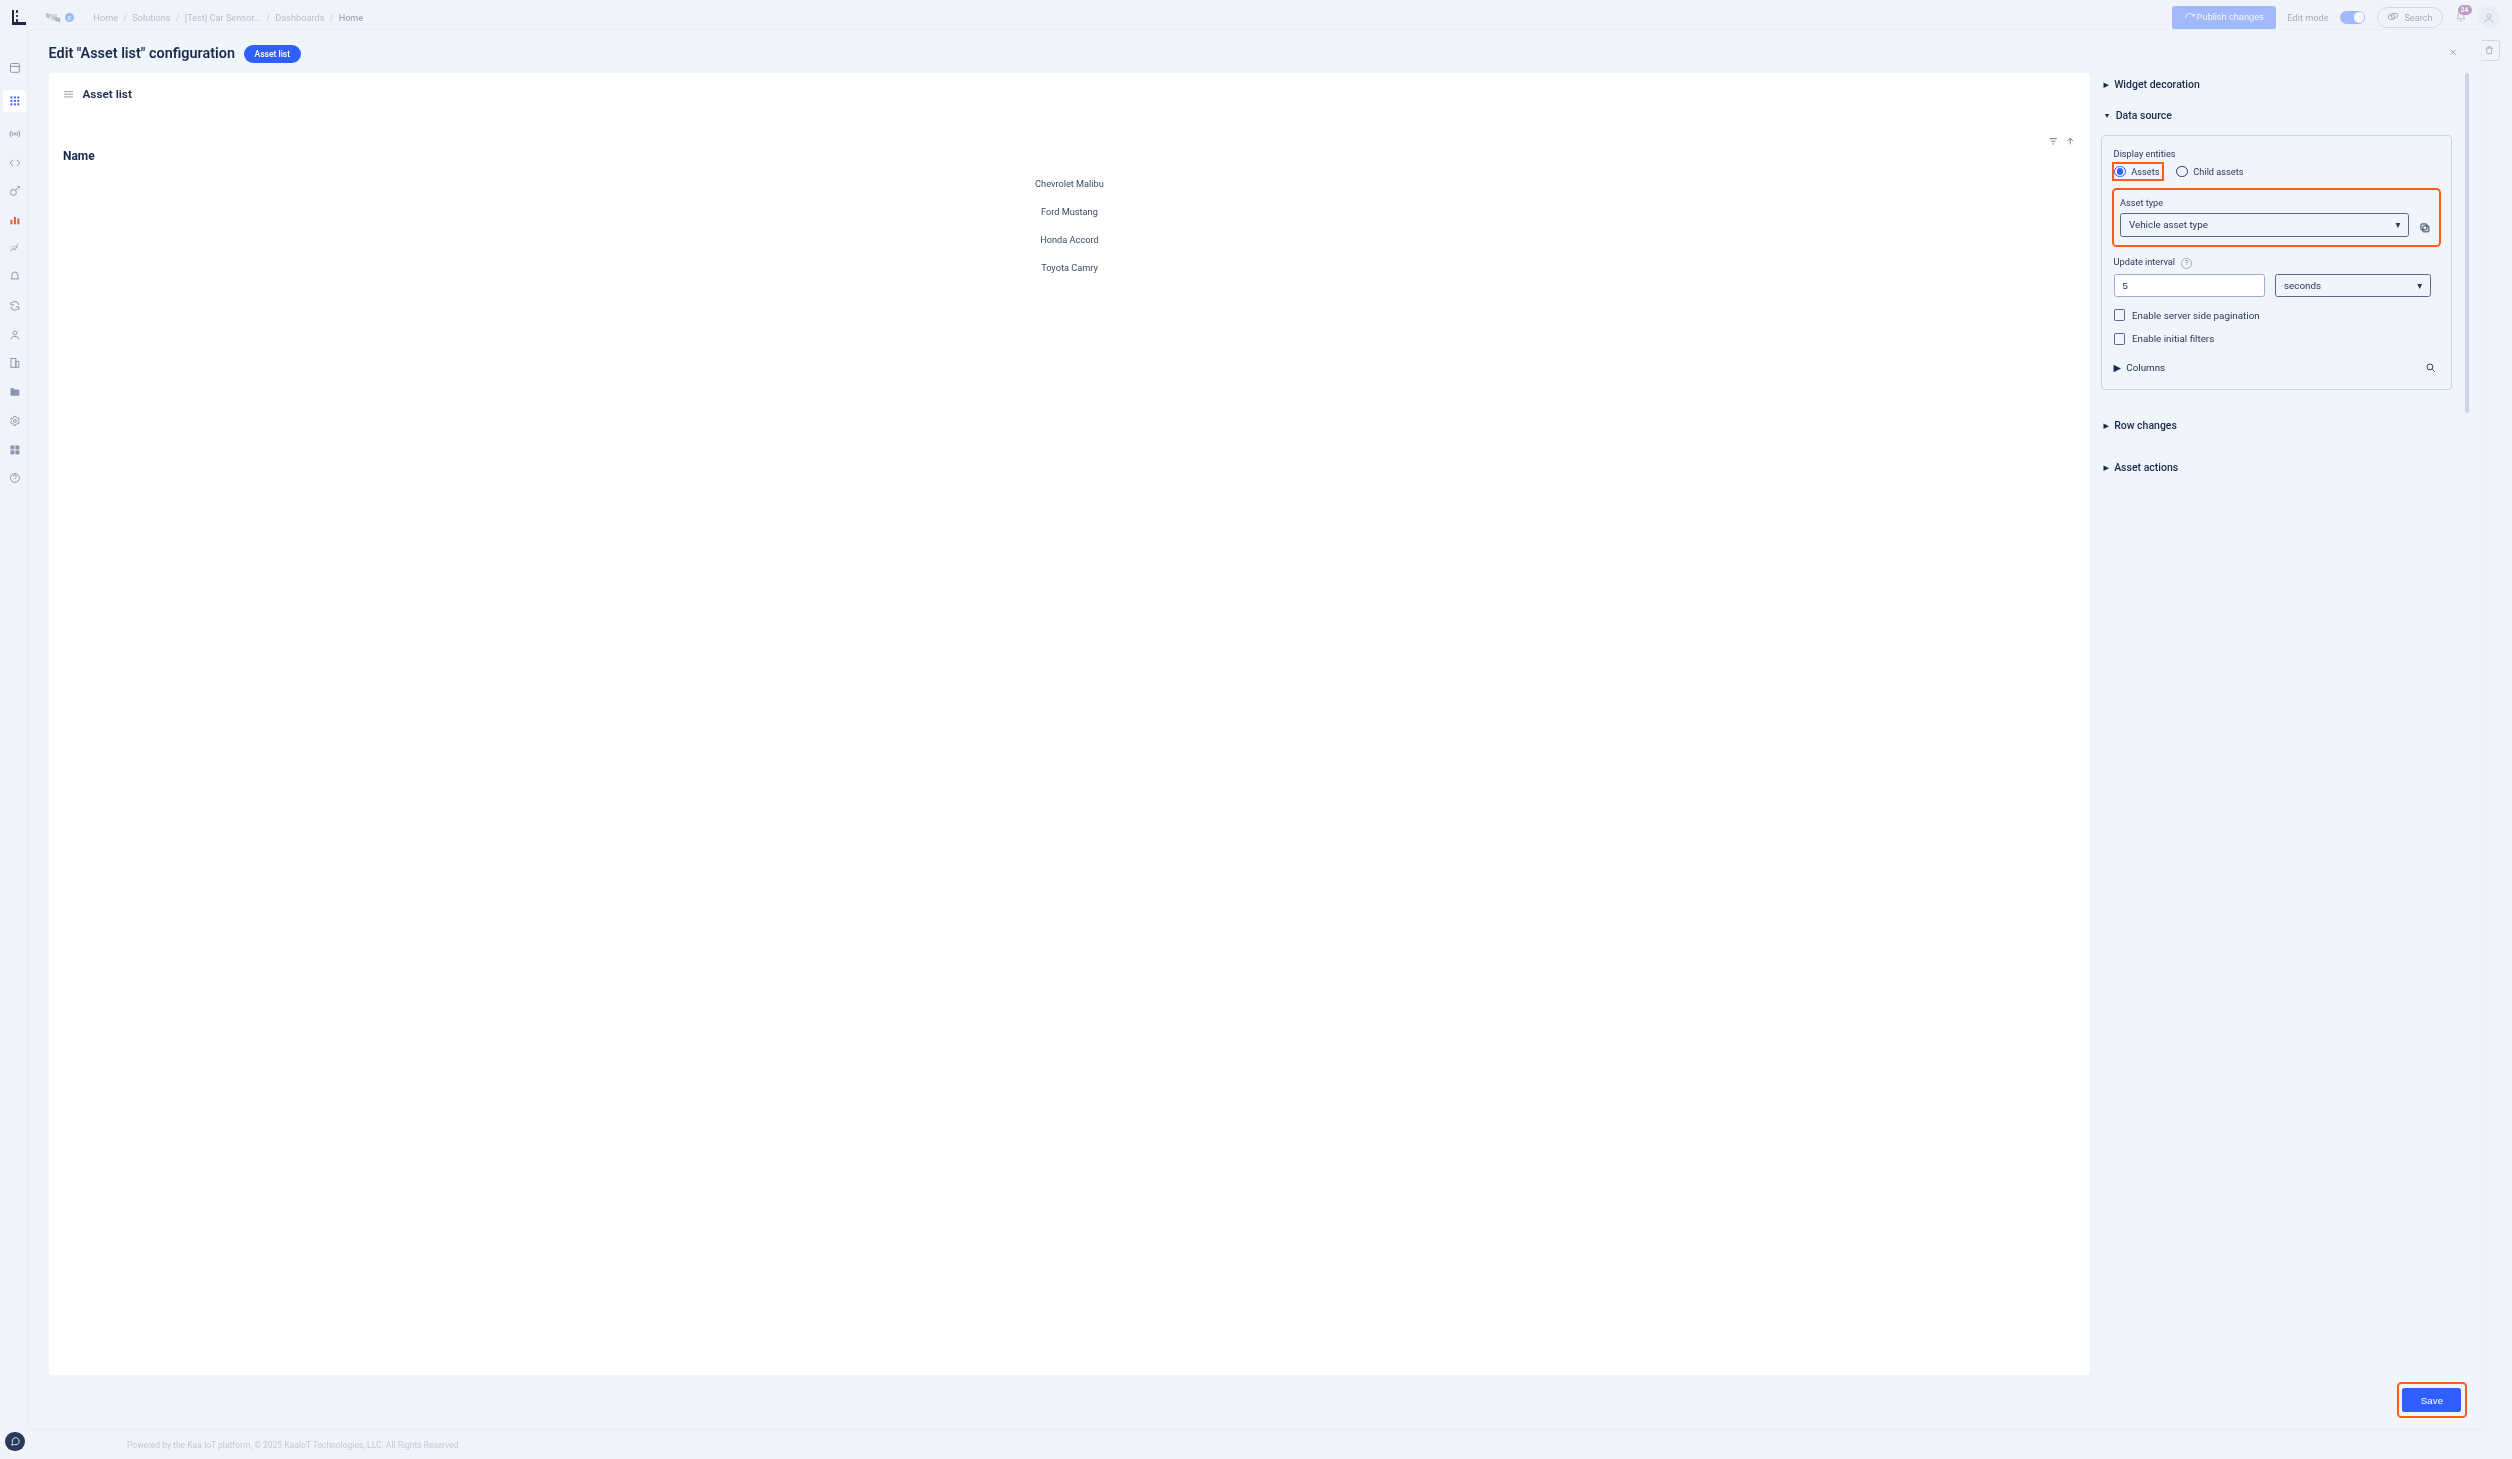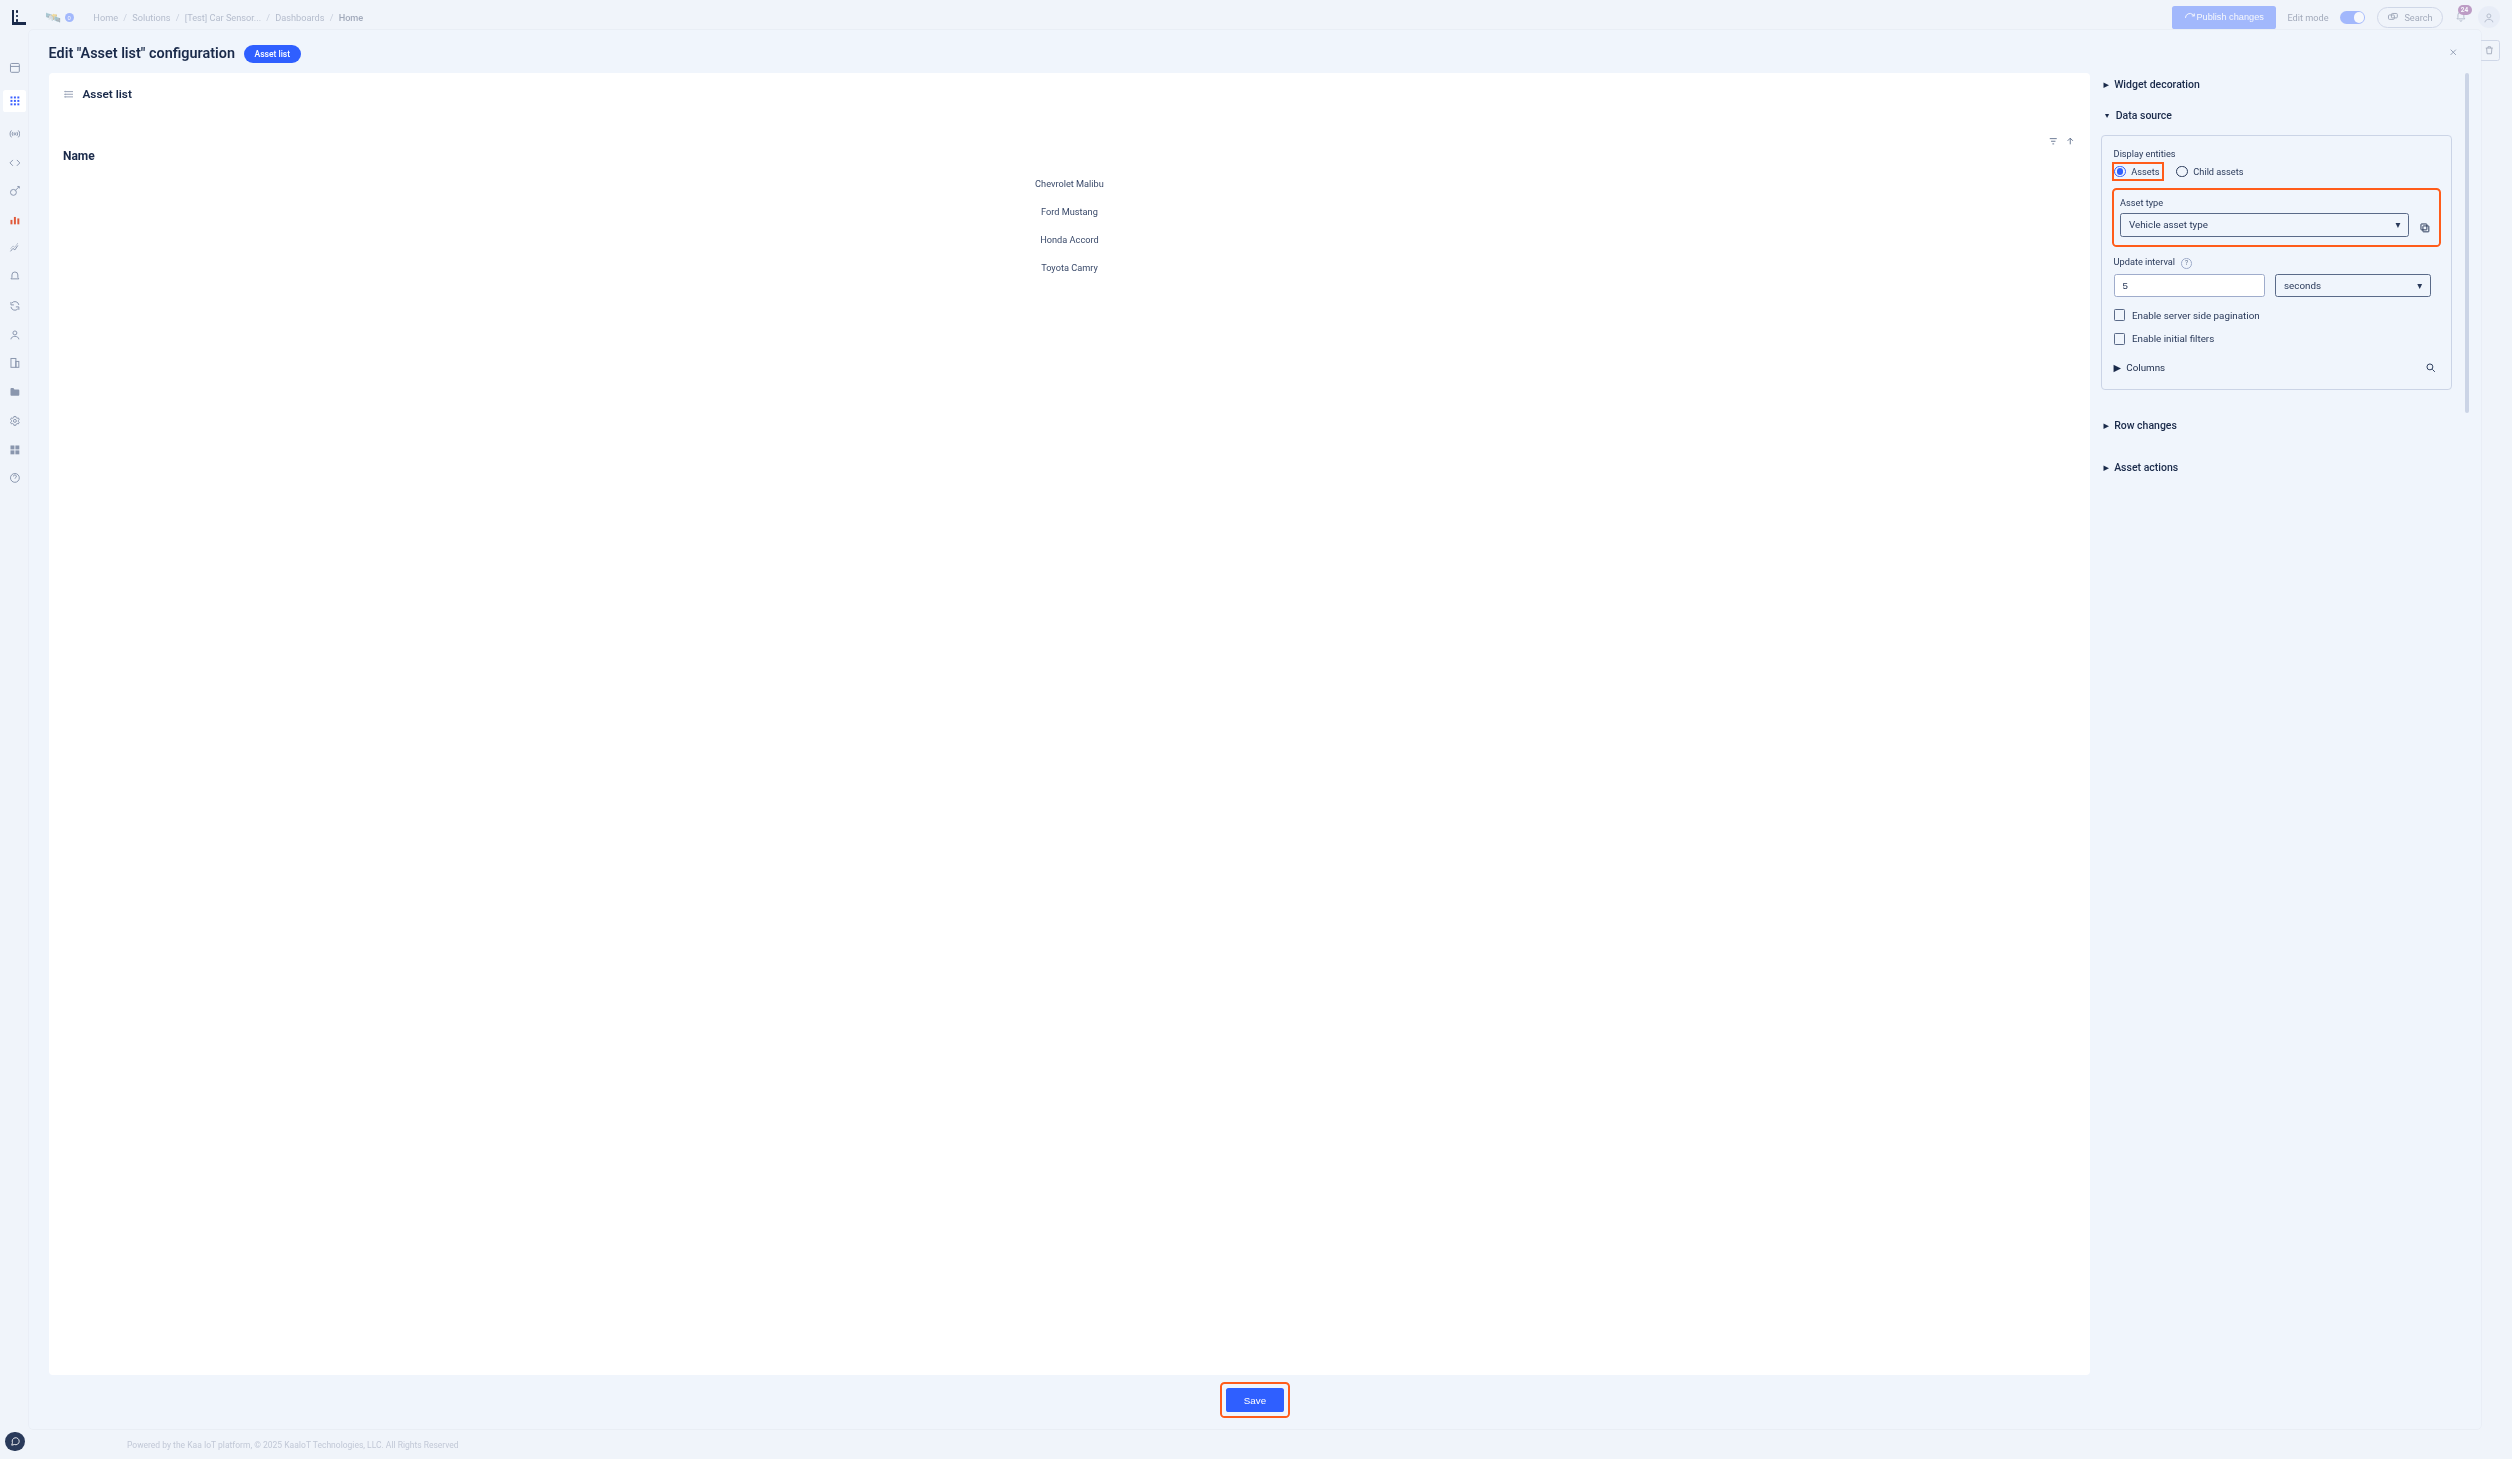--- a/index.html
+++ b/index.html
@@ -197,21 +197,21 @@
     margin-left:3.9px;
   }
 
   .checkbox-row { display:flex; align-items:center; gap:6.5px; color:#2a3a5a; font-size:9.8px; cursor:pointer;}
   .checkbox { width:11.8px; height:11.8px; border:1.3px solid #5a6a88; border-radius:1.3px; }
 
   .columns-row { display:flex; align-items:center; justify-content:space-between; padding-top:2.6px;}
   .columns-row .lbl { display:flex; align-items:center; gap:5.2px; font-size:9.8px; color:#1a2a4a;}
 
   .modal-footer {
-    display:flex; justify-content:center; padding: 0 15.7px 13px;
+    display:flex; justify-content:flex-end; padding: 0 15.7px 13px;
   }
   .save-wrap { outline:2.6px solid #ff5c1a; border-radius:2.6px; padding:3.9px;}
   .save-btn {
     background:#2f5fff; color:#fff; border:none; border-radius:2.6px;
     padding:6.5px 18.3px; font-size:9.8px; font-weight:500; cursor:pointer;
   }
 
   
   .svg-icon { width:11.8px; height:11.8px; }
 </style>

